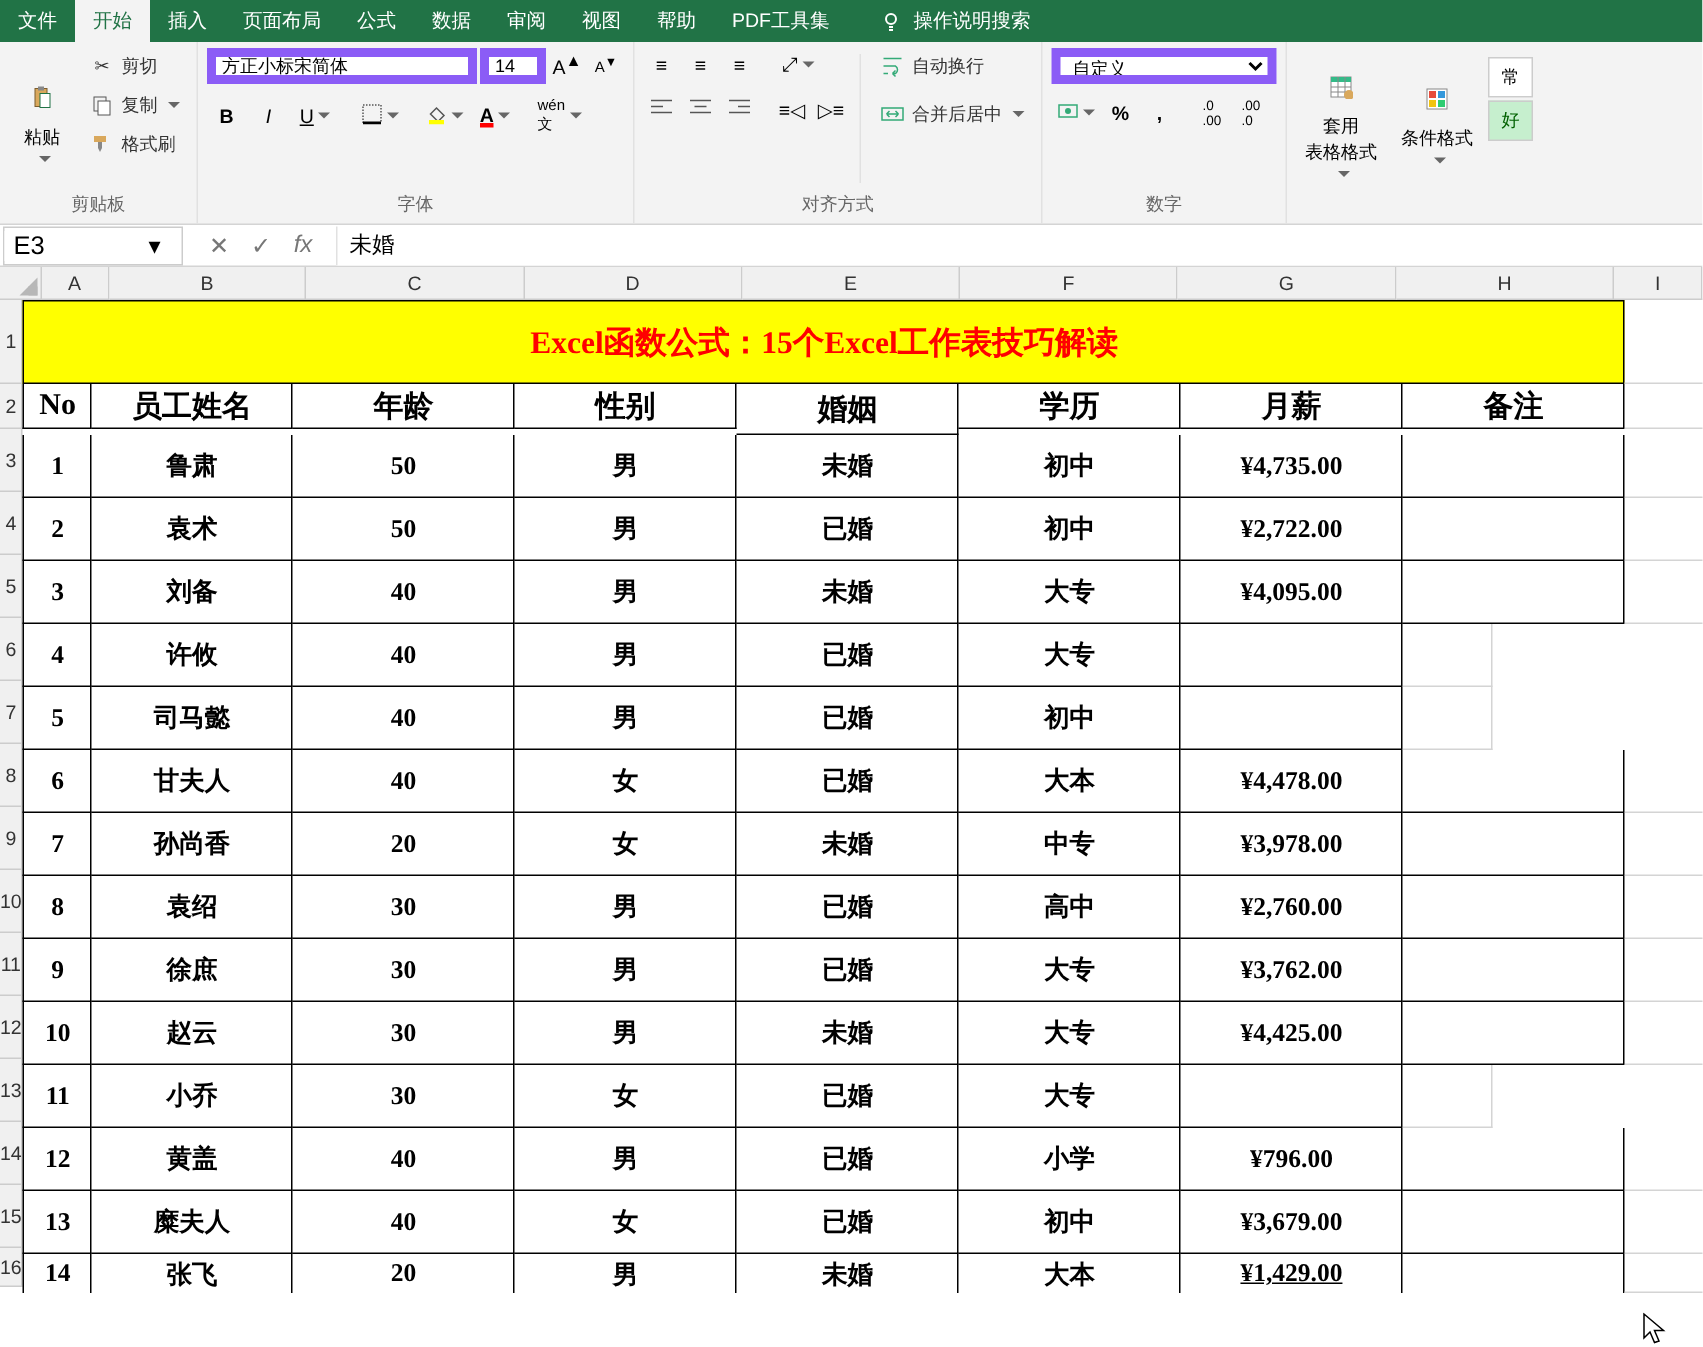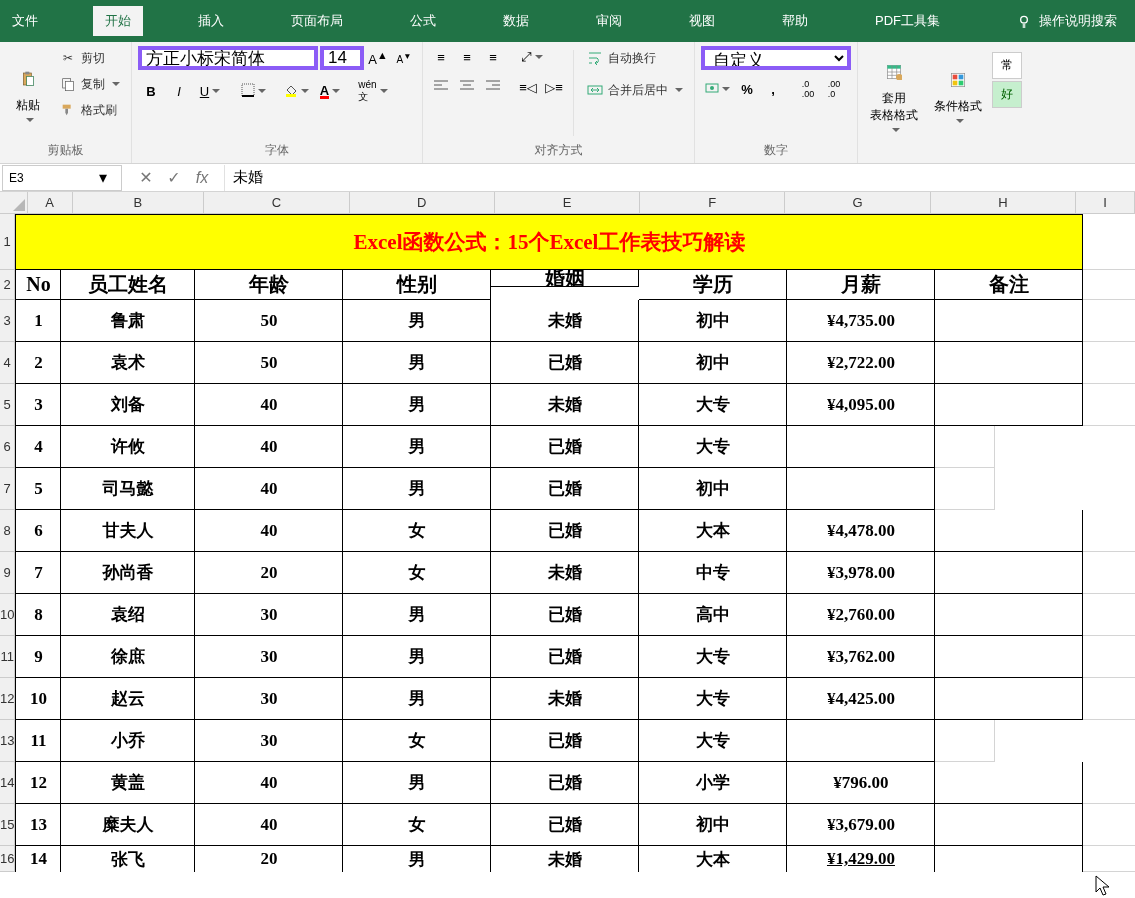--- a/index.html
+++ b/index.html
@@ -1,46 +1,46 @@
 <!DOCTYPE html>
 <html><head>
 <meta charset="utf-8">
 <style>
 * { margin:0; padding:0; box-sizing:border-box; font-family:"Microsoft YaHei","SimSun",sans-serif; }
 body { background:#fff; overflow:hidden; width:1135px; height:898px; }
 
 
-.ribbon-tabs { display:flex; align-items:center; background:#217346; height:42px; color:#fff; font-size:13px;gap:43px; }
+.ribbon-tabs { display:flex; align-items:center; background:#217346; height:28px; color:#fff; font-size:13px; }
 .ribbon-tab { padding:0 12px; height:30px; line-height:30px; cursor:pointer; }
 .ribbon-tab.active { background:#f3f3f3; color:#217346; }
 .ribbon-tell { display:flex; align-items:center; gap:6px; margin-left:20px; }
 .ribbon-tell svg { width:14px; height:14px; }
 
 
 .ribbon { display:flex; background:#f3f3f3; border-bottom:1px solid #d4d4d4; height:122px; }
 .rgroup { display:flex; flex-direction:column; border-right:1px solid #e1e1e1; padding:4px 6px 0; }
 .rgroup-body { flex:1; display:flex; gap:4px; }
 .rgroup-label { text-align:center; font-size:12px; color:#666; padding:2px 0 4px; white-space:nowrap; }
 .btn { display:flex; align-items:center; gap:4px; padding:2px 4px; font-size:12px; color:#333; cursor:pointer; border:1px solid transparent; }
 .big-btn { display:flex; flex-direction:column; align-items:center; justify-content:center; gap:2px; padding:4px 6px; font-size:12px; cursor:pointer; }
 .ico { width:18px; height:18px; display:flex; align-items:center; justify-content:center; }
 .ico svg { width:16px; height:16px; }
 .dd::after { content:""; display:inline-block; border:4px solid transparent; border-top-color:#666; margin-left:3px; position:relative; top:2px; }
 .vcol { display:flex; flex-direction:column; gap:2px; }
 .hrow { display:flex; align-items:center; gap:2px; }
-select.combo, input.combo { height:24px; border:4px solid #8b5cf6; background:#fff; font-size:17px; padding:0 4px; }
+select.combo, input.combo { height:24px; border:6px solid #8b5cf6; background:#fff; font-size:12px; padding:0 4px; }
 .sep { width:1px; background:#e1e1e1; margin:4px 3px; }
 .mini-btn { width:24px; height:22px; display:flex; align-items:center; justify-content:center; cursor:pointer; border:1px solid transparent; font-size:13px; }
 .mini-btn.dd { width:32px; }
 .font-btn { width:26px; height:26px; }
 
 
 .fbar { display:flex; align-items:center; border-bottom:1px solid #d4d4d4; height:28px; background:#fff; }
 .namebox { width:120px; height:26px; border:1px solid #ccc; margin:0 2px; display:flex; align-items:center; }
-.namebox input { border:none; outline:none; width:90px; padding:0 6px; font-size:12px; }
+.namebox input { border:none; outline:none; width:90px; padding:0 6px; font-size:17px; }
 .namebox .dd-tri { width:20px; text-align:center; cursor:pointer; }
 .fx-btns { display:flex; gap:0; padding:0 8px; }
 .fx-btn { width:28px; height:26px; display:flex; align-items:center; justify-content:center; cursor:pointer; color:#777; }
 .formula-input { flex:1; border:none; outline:none; padding:0 8px; font-size:15px; height:26px; border-left:1px solid #e1e1e1; }
 
 
 .grid { display:flex; flex-direction:column; }
 .grid-head { display:flex; height:22px; }
 .corner { width:28px; background:#f0f0f0; border-right:1px solid #ccc; border-bottom:1px solid #ccc; position:relative; }
 .corner::after { content:""; position:absolute; right:2px; bottom:2px; border:6px solid transparent; border-right-color:#b7b7b7; border-bottom-color:#b7b7b7; }
@@ -366,21 +366,21 @@
     <div class="cells" id="cells">
         <div class="crow">
           <div class="cell title-cell " style="height: 56px; width: 1068px; border-width: 1.5px; border-style: solid; border-color: rgb(0, 0, 0);">Excel函数公式：15个Excel工作表技巧解读</div>
           <div class="cell  cI" style="height: 56px;"></div>
         </div>
         <div class="crow">
           <div class="cell tbl-cell hdr-cell cA" style="height: 30px; border-left: 1.5px solid rgb(0, 0, 0);">No</div>
           <div class="cell tbl-cell hdr-cell cB" style="height: 30px;">员工姓名</div>
           <div class="cell tbl-cell hdr-cell cC" style="height: 30px;">年龄</div>
           <div class="cell tbl-cell hdr-cell cD" style="height: 30px;">性别</div>
-          <div class="cell tbl-cell hdr-cell cE" style="height: 17px; text-align: center;">婚姻</div>
+          <div class="cell tbl-cell hdr-cell cE" style="height: 34px; text-align: center;">婚姻</div>
           <div class="cell tbl-cell hdr-cell cF" style="height: 30px;">学历</div>
           <div class="cell tbl-cell hdr-cell cG" style="height: 30px;">月薪</div>
           <div class="cell tbl-cell hdr-cell cH" style="height: 30px;">备注</div>
           <div class="cell  cI" style="height: 30px;"></div>
         </div>
         <div class="crow">
           <div class="cell tbl-cell cA" style="height: 42px; border-left: 1.5px solid rgb(0, 0, 0);">1</div>
           <div class="cell tbl-cell cB" style="height: 42px;">鲁肃</div>
           <div class="cell tbl-cell cC" style="height: 42px;">50</div>
           <div class="cell tbl-cell cD" style="height: 42px;">男</div>

